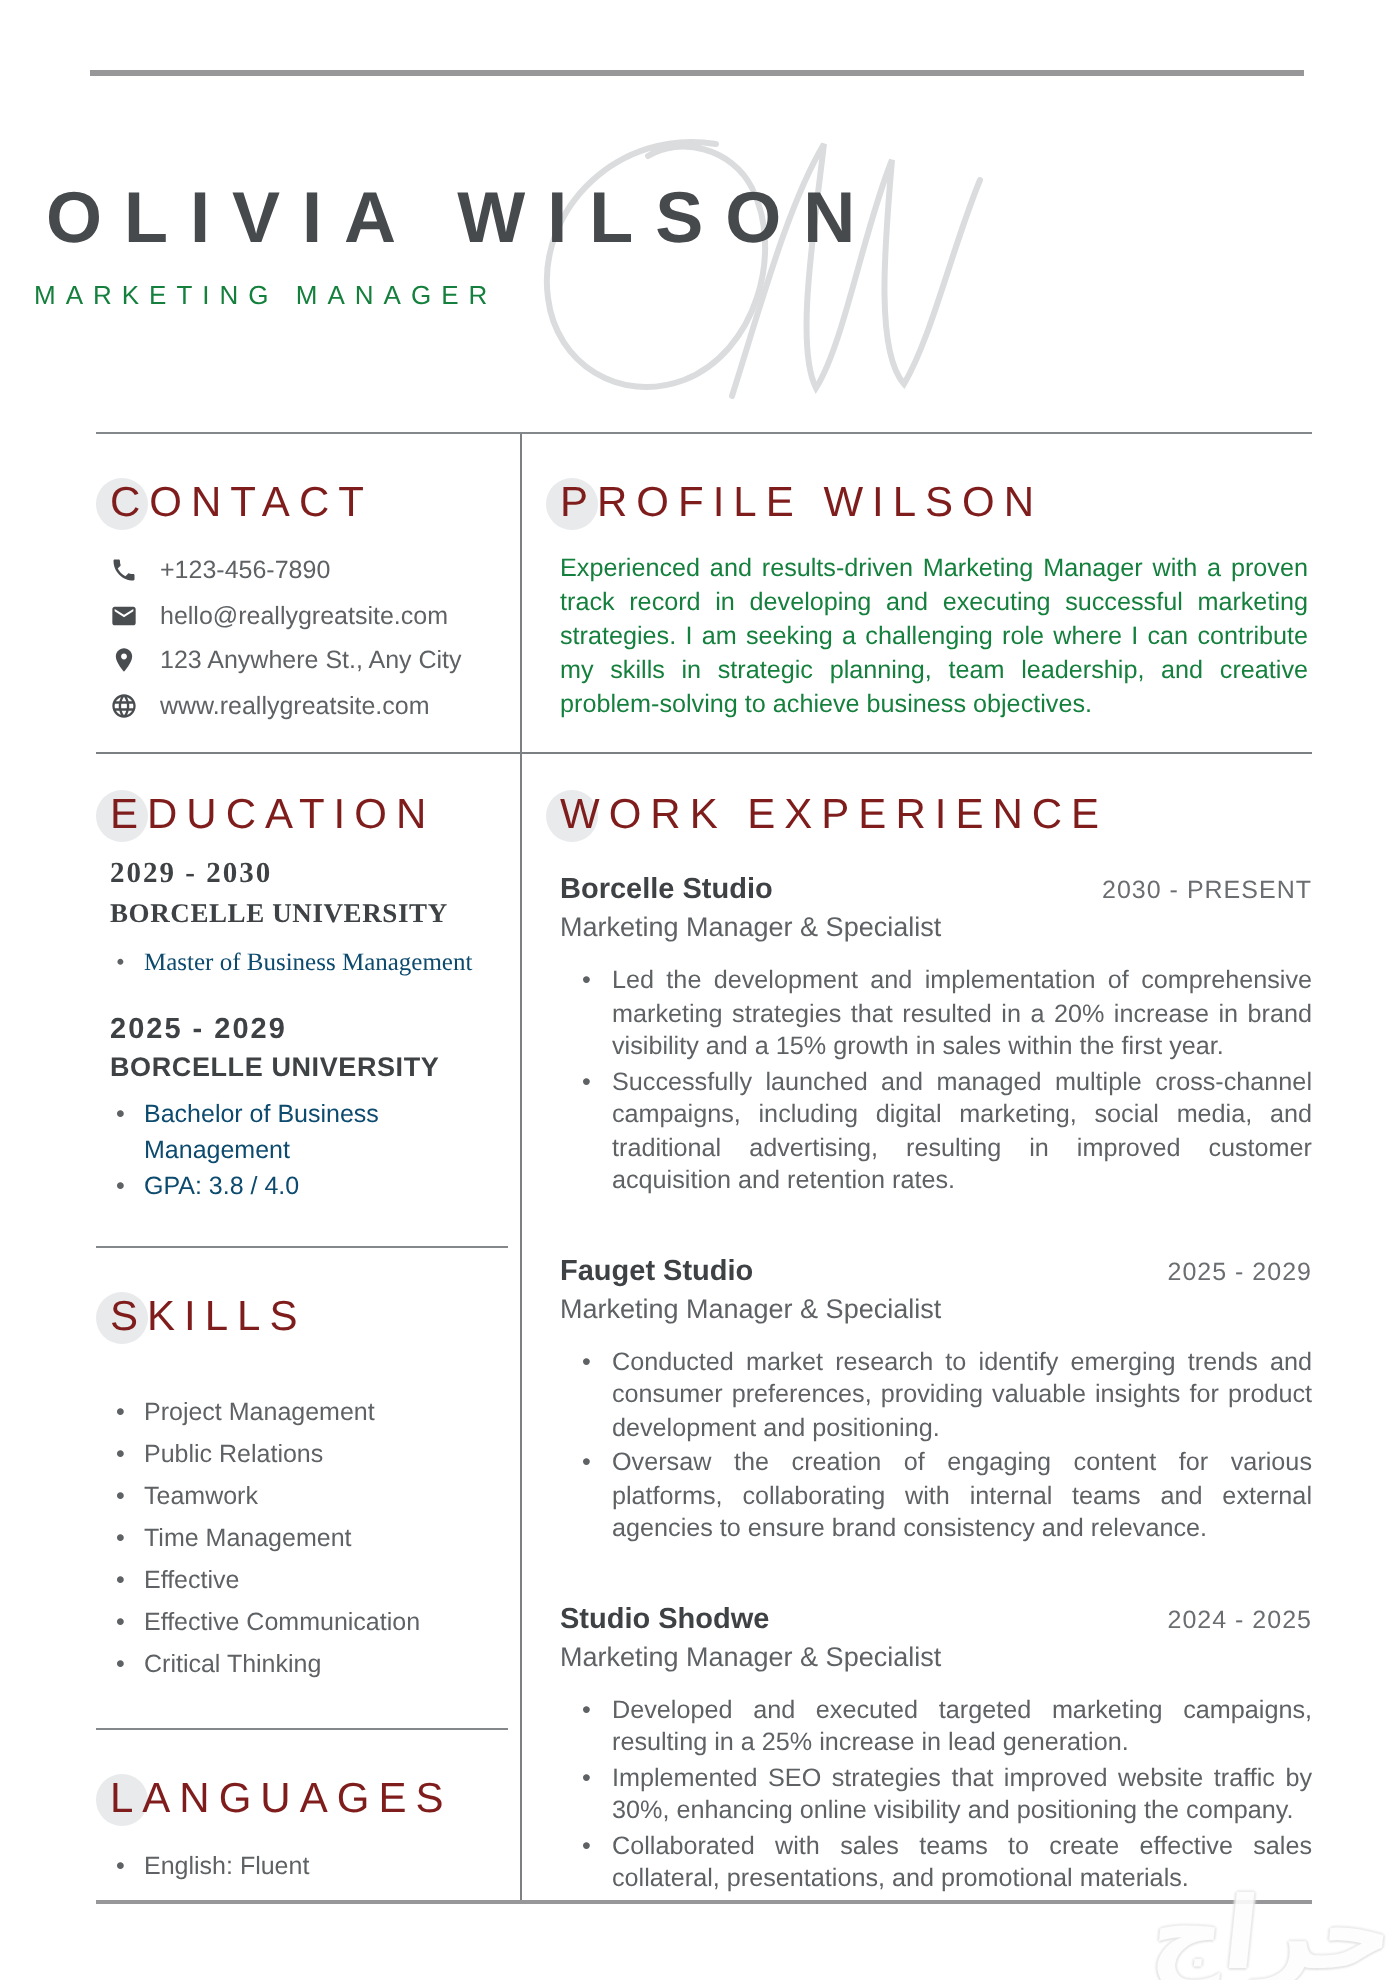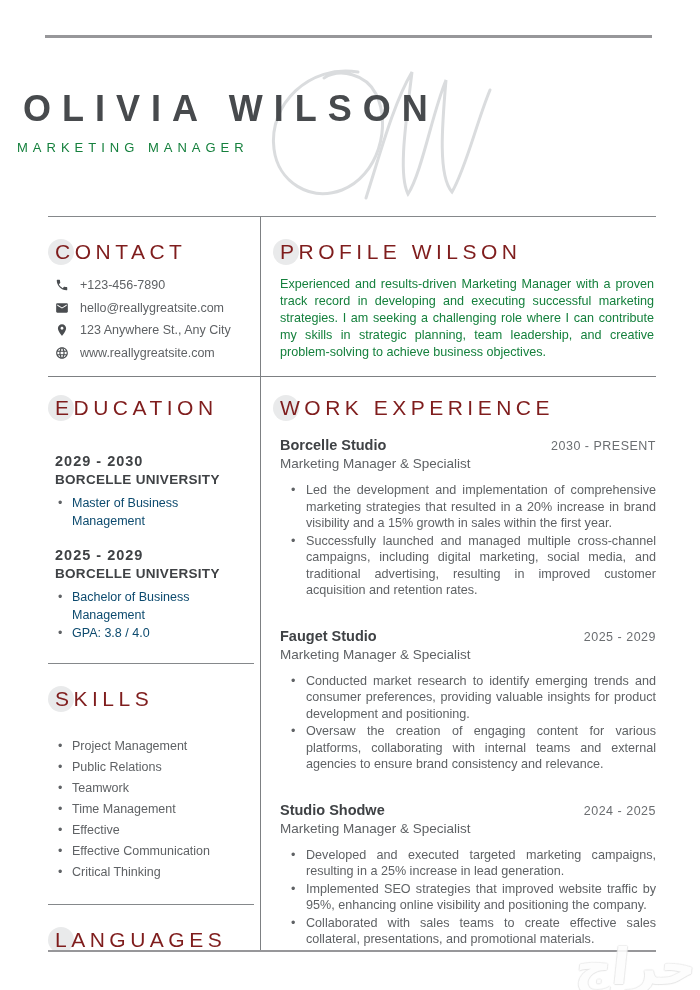--- a/index.html
+++ b/index.html
@@ -73,21 +73,21 @@
   .contact-text { font-size: 12.5px; color: #5f6265; }
 
   
   .profile-text {
     margin-top: 11px; padding-right: 2px;
     font-size: 12.6px; line-height: 17px; text-align: justify; color: #15803d;
   }
 
   
   .edu-entry { margin-top: 17px; }
-  .edu-entry.first { margin-top: 32px; }
+  .edu-entry.first { margin-top: 8px; font-family: Liberation Serif, serif; }
   .edu-dates { font-size: 14.5px; font-weight: 700; letter-spacing: 1px; color: #3f4245; }
   .edu-school { font-size: 13.5px; font-weight: 700; letter-spacing: 0.3px; color: #3f4245; margin-top: 3px; }
   .bullet-list { list-style: none; margin-top: 7px; }
   .bullet-list li { position: relative; padding-left: 17px; font-size: 12.5px; line-height: 18px; color: #0c4a6e; }
   .bullet-list li::before { content: "•"; position: absolute; left: 3px; color: #5f6265; }
 
   .left-rule { border: none; border-top: 1px solid #85888b; margin: 21px 0 0 -7px; width: 206px; }
   .after-rule-heading { margin-top: 22px; }
 
   .skills-list { list-style: none; margin-top: 24px; }
@@ -278,21 +278,21 @@
         </div>
 
         <div class="job">
           <div class="job-head">
             <span class="job-company">Studio Shodwe</span>
             <span class="job-dates">2024 - 2025</span>
           </div>
           <div class="job-role">Marketing Manager &amp; Specialist</div>
           <ul class="job-bullets">
             <li>Developed and executed targeted marketing campaigns, resulting in a 25% increase in lead generation.</li>
-            <li>Implemented SEO strategies that improved website traffic by 95%, enhancing online visibility and positioning the company.</li>
+            <li>Implemented SEO strategies that improved website traffic by 30%, enhancing online visibility and positioning the company.</li>
             <li>Collaborated with sales teams to create effective sales collateral, presentations, and promotional materials.</li>
           </ul>
         </div>
 
       </div>
     </div>
   </div>
 
   <div class="watermark">حراج</div>
 

